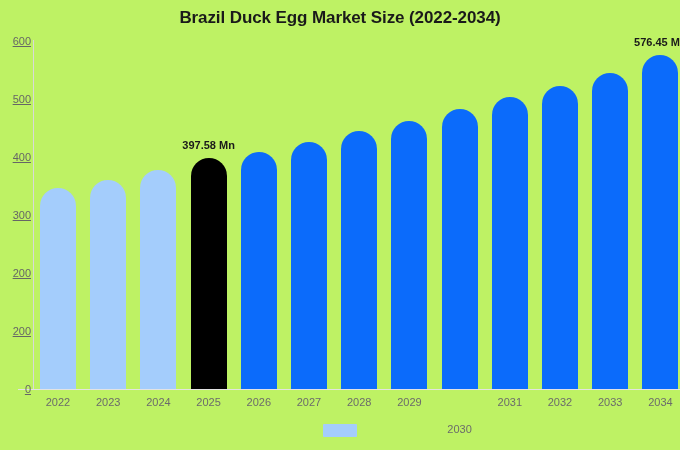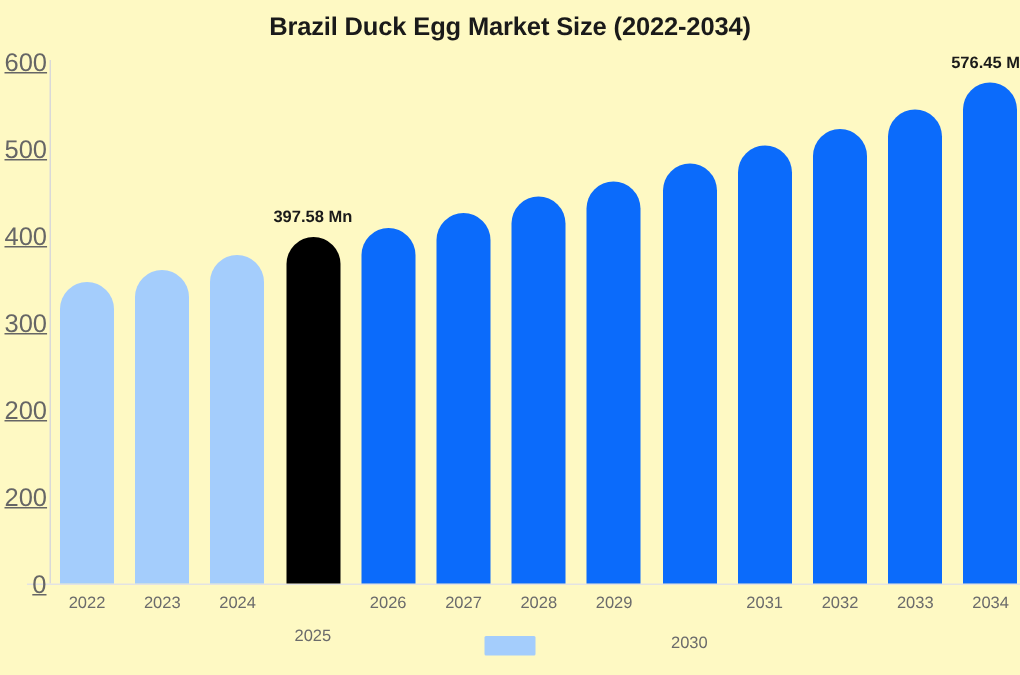--- a/index.html
+++ b/index.html
@@ -12,21 +12,21 @@
     height: 450px;
     overflow: hidden;
     font-family: "Liberation Sans", sans-serif;
     -webkit-font-smoothing: antialiased;
   }
 
   #chart-root {
     position: relative;
     width: 680px;
     height: 450px;
-    background: #fef9c3;
+    background: #bef264;
   }
 
   
   #chart-title {
     position: absolute;
     top: 8px;
     left: 0;
     width: 680px;
     text-align: center;
     font-size: 17px;
@@ -61,21 +61,21 @@
     width: 662px;
     height: 1px;
     background: #e3e3e3;
   }
 
   .y-tick-label {
     position: absolute;
     right: 0;
     width: 28px;
     text-align: right;
-    font-size: 17px;
+    font-size: 11px;
     color: #666666;
     line-height: 11px;
     white-space: nowrap;
     text-decoration: underline;
   }
   .y-tick-wrap {
     position: absolute;
     left: 0;
     width: 31px;
     height: 11px;
@@ -209,21 +209,21 @@
         </div>
         <div class="bar-group" style="left: 642.4px; width: 36px; height: 389px; top: 0px;">
           <div class="bar" style="height: 334.341px; background: rgb(11, 107, 251);"></div>
         </div>
         <div class="bar-value-label" style="top: 36.659px; left: 660.4px; transform: translateX(-50%);">576.45 Mn</div>
       </div>
     <div id="x-ticks">
         <div class="x-tick-label" style="left: 40px; width: 36px;">2022</div>
         <div class="x-tick-label" style="left: 90.2px; width: 36px;">2023</div>
         <div class="x-tick-label" style="left: 140.4px; width: 36px;">2024</div>
-        <div class="x-tick-label" style="left: 190.6px; width: 36px; margin-top: 22px;">2025</div>
+        <div class="x-tick-label" style="left: 190.6px; width: 36px;">2025</div>
         <div class="x-tick-label" style="left: 240.8px; width: 36px;">2026</div>
         <div class="x-tick-label" style="left: 291px; width: 36px;">2027</div>
         <div class="x-tick-label" style="left: 341.2px; width: 36px;">2028</div>
         <div class="x-tick-label" style="left: 391.4px; width: 36px;">2029</div>
         <div class="x-tick-label" style="left: 441.6px; width: 36px; margin-top: 27px;">2030</div>
         <div class="x-tick-label" style="left: 491.8px; width: 36px;">2031</div>
         <div class="x-tick-label" style="left: 542px; width: 36px;">2032</div>
         <div class="x-tick-label" style="left: 592.2px; width: 36px;">2033</div>
         <div class="x-tick-label" style="left: 642.4px; width: 36px;">2034</div>
       </div>

